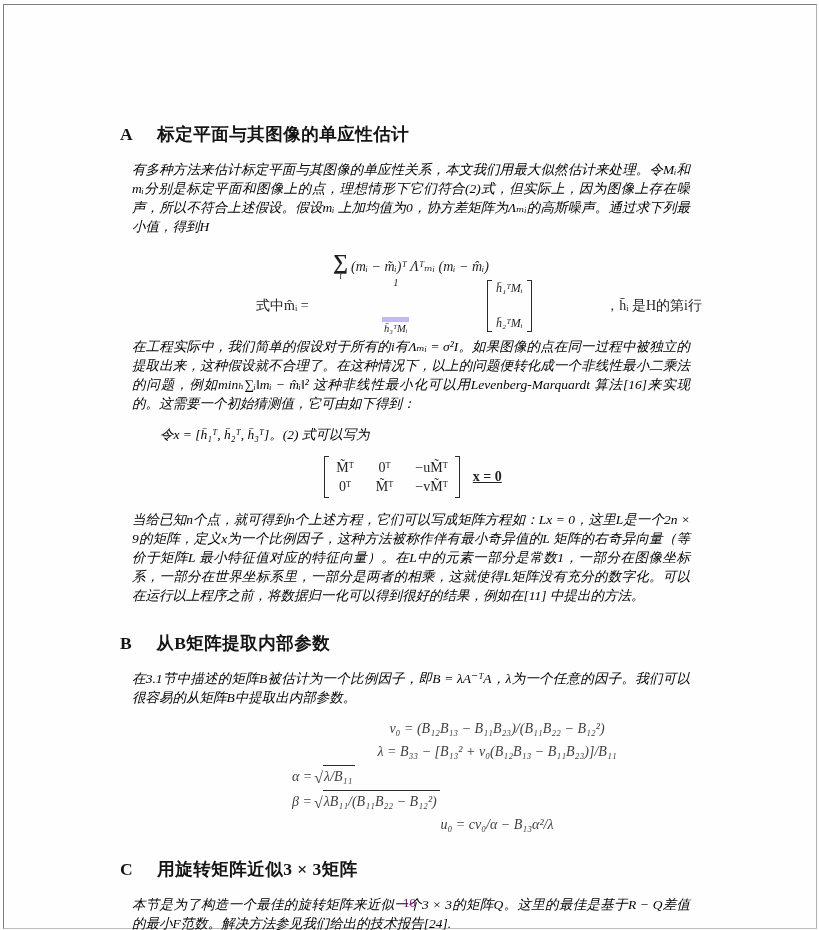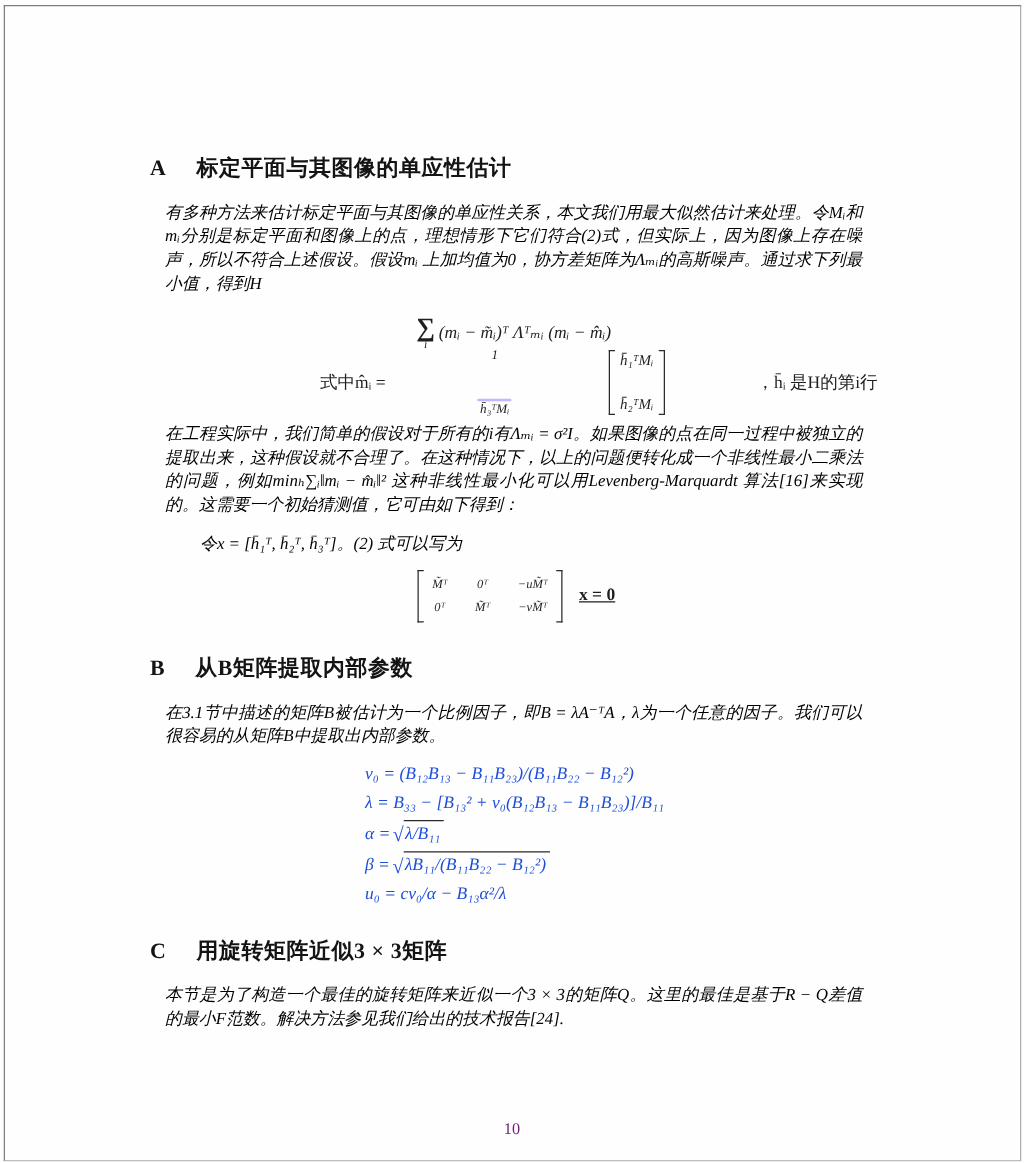--- a/index.html
+++ b/index.html
@@ -38,37 +38,37 @@
   
   .equation { display: flex; align-items: center; font-size: 14px; color: #1f1f1f; }
   .eq-sum { justify-content: center; margin: 7px 0 3px 0; height: 36px; }
   .bigsum { display: inline-flex; flex-direction: column; align-items: center; margin-right: 3px; }
   .sigma { font-size: 21px; line-height: 20px; font-style: normal; font-weight: bold; }
   .sigma-sub { font-size: 9.5px; line-height: 9px; font-style: italic; }
   
   .eq-mhat { justify-content: space-between; padding-left: 136px; margin: 2px 0 7px 0; height: 38px; }
   .frac { display: inline-flex; flex-direction: column; align-items: center; font-size: 10.5px; margin: 0 4px; font-style: italic; }
   .frac-num { line-height: 12px; padding: 0 2px; }
-  .frac-den { border-top: 2px solid #c4b5fd; line-height: 13px; padding: 0 2px; margin-top: 28px; }
+  .frac-den { border-top: 5px solid #c4b5fd; line-height: 13px; padding: 0 2px; margin-top: 28px; }
   .matrix { display: inline-flex; align-items: stretch; margin: 0 4px; }
   .bracket-l { width: 4px; border: 1.4px solid #2a2a2a; border-right: none; }
   .bracket-r { width: 4px; border: 1.4px solid #2a2a2a; border-left: none; }
   .mat-col { display: flex; flex-direction: column; align-items: flex-start; padding: 1px 4px; font-size: 12px; line-height: 15px; font-style: italic; gap: 20px; }
   
   .eq-bigmatrix { justify-content: center; margin: 9px 0 11px 0; }
   .mat-grid {
     display: grid; grid-template-columns: auto auto auto;
     column-gap: 22px; justify-items: center;
-    padding: 2px 7px; font-size: 10px; line-height: 19px; font-style: italic;
+    padding: 2px 7px; font-size: 14px; line-height: 19px; 
   }
   .eq-rhs { margin-left: 9px; font-weight: bold; font-size: 14px; text-decoration: underline; }
   .indent-line { text-align: left; text-indent: 28px; }
   
   .formula-block { padding-left: 172px; margin: 9px 0 13px 0; }
-  .fline { font-size: 14px; line-height: 20px; margin: 3px 0; font-style: italic; color: #1d4ed8; display: flex; align-items: flex-end; }
+  .fline { font-size: 14px; line-height: 20px; margin: 3px 0; font-style: italic; color: #404040; display: flex; align-items: flex-end; text-align: center; }
   .fline.plain { display: block; }
   .sqrt { display: inline-flex; align-items: stretch; margin-left: 2px; }
   .sqrt-sym { font-style: normal; font-size: 16px; line-height: 18px; align-self: flex-end; }
   .radicand { border-top: 1.2px solid #2a2a2a; padding: 1px 3px 0 1px; }
   .sp-b { margin-bottom: 26px; }
   .sp-heading-b { margin-top: 24px; }
   .sp-heading-c { margin-top: 22px; }
   .page-number {
     position: absolute; left: 0; right: 0; bottom: 19px;
     text-align: center; font-size: 13px; color: #701a75;
@@ -126,20 +126,21 @@
           <span>−uM̃ᵀ</span>
           <span>0ᵀ</span>
           <span>M̃ᵀ</span>
           <span>−vM̃ᵀ</span>
         </span>
         <span class="bracket-r"></span>
       </span>
       <span class="eq-rhs">x = 0</span>
     </div>
 
+    <p class="para sp-b">当给已知n个点，就可得到n个上述方程，它们可以写成矩阵方程如：Lx = 0，这里L是一个2n × 9的矩阵，定义x为一个比例因子，这种方法被称作伴有最小奇异值的L 矩阵的右奇异向量（等价于矩阵L 最小特征值对应的特征向量）。在L中的元素一部分是常数1，一部分在图像坐标系，一部分在世界坐标系里，一部分是两者的相乘，这就使得L矩阵没有充分的数字化。可以在运行以上程序之前，将数据归一化可以得到很好的结果，例如在[11] 中提出的方法。</p>
 
     <h2 class="heading sp-heading-b">
       <span class="h-label">B</span>
       <span class="h-title">从B矩阵提取内部参数</span>
     </h2>
 
     <p class="para">在3.1节中描述的矩阵B被估计为一个比例因子，即B = λA⁻ᵀA，λ为一个任意的因子。我们可以很容易的从矩阵B中提取出内部参数。</p>
 
     <div class="formula-block">
       <div class="fline plain">v₀ = (B₁₂B₁₃ − B₁₁B₂₃)/(B₁₁B₂₂ − B₁₂²)</div>

